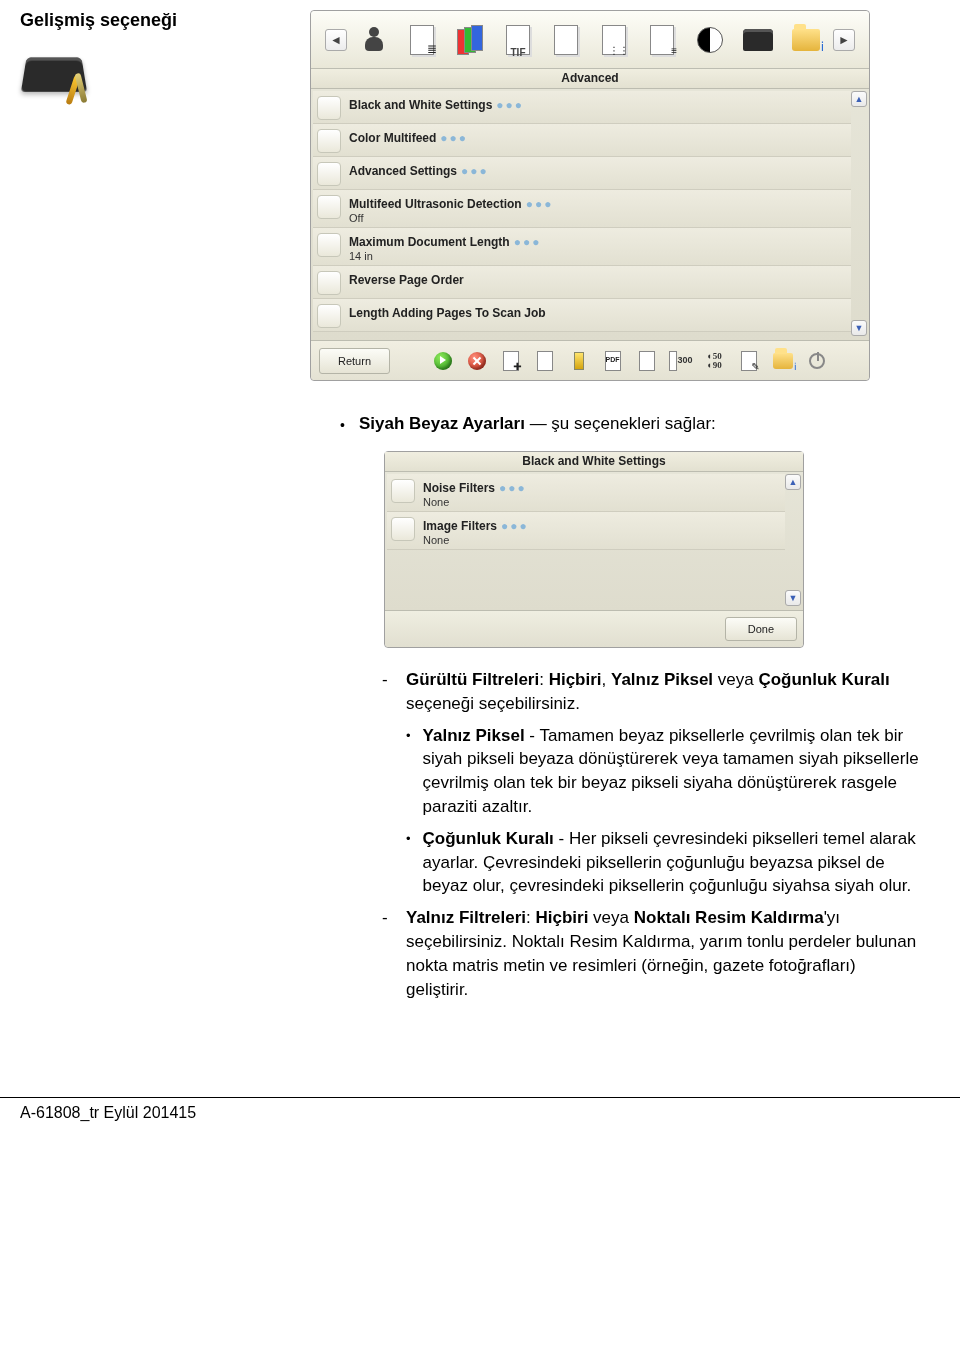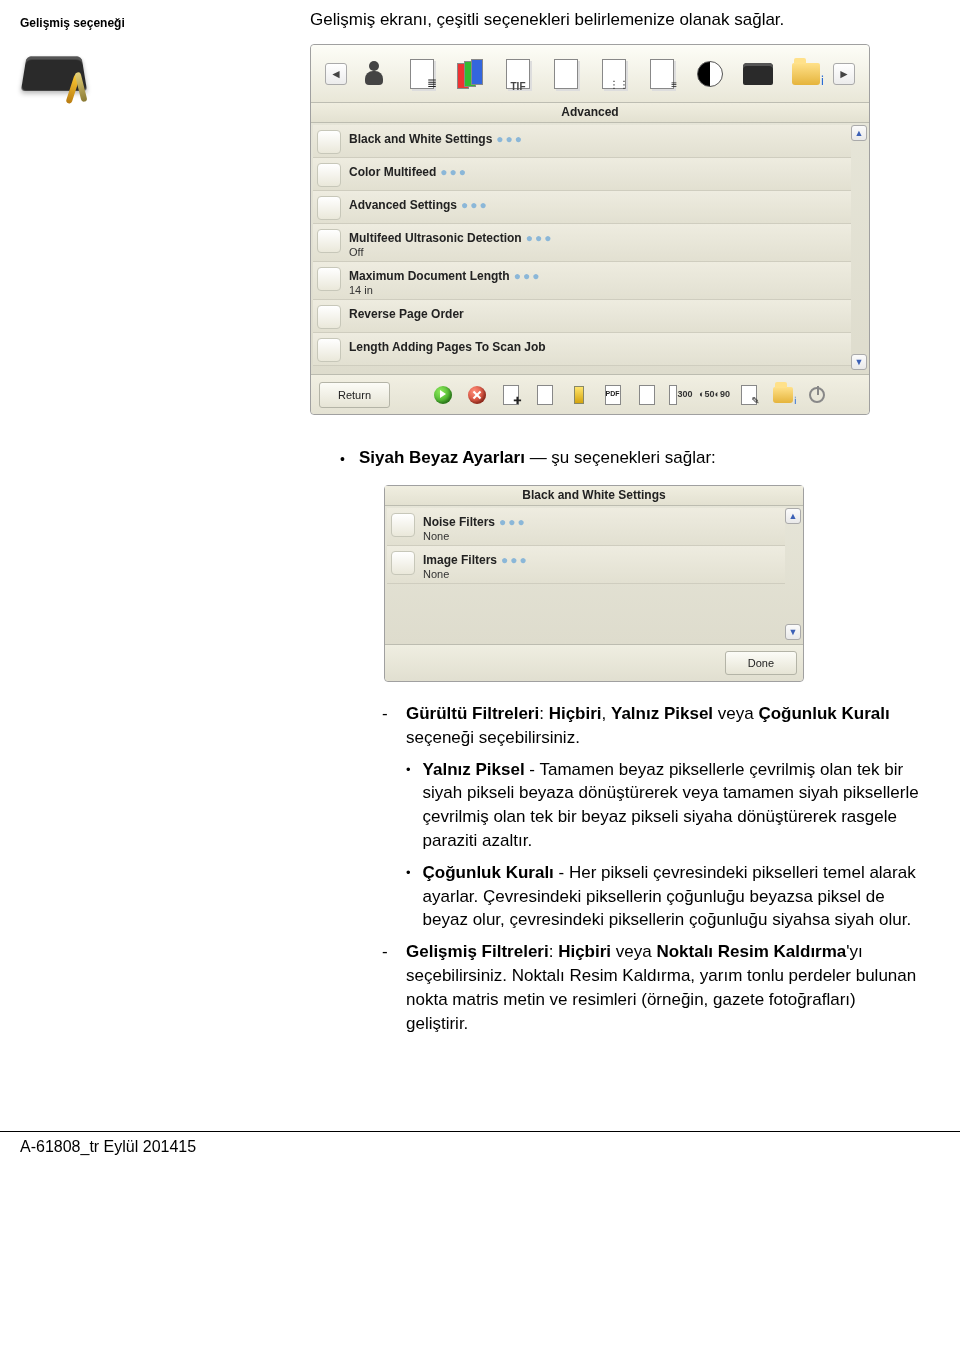--- a/index.html
+++ b/index.html
@@ -15,22 +15,22 @@
   }
   .top {
     display: flex;
     gap: 70px;
   }
   .left-col {
     width: 220px;
     flex-shrink: 0;
   }
   .left-col h3 {
-    margin: 6px 0 10px 0;
-    font-size: 12px;
+    margin: 0 0 10px 0;
+    font-size: 18px;
     font-weight: bold;
   }
   .scanner-icon {
     width: 70px; height: 70px;
     position: relative;
   }
   .scanner-icon .body {
     width: 60px; height: 36px;
     background: #2a2a2a;
     border-radius: 6px 6px 4px 4px;
@@ -247,21 +247,20 @@
     <div class="left-col">
       <h3>Gelişmiş seçeneği</h3>
       <div class="scanner-icon">
         <div class="body"></div>
         <div class="tool1"></div>
         <div class="tool2"></div>
       </div>
     </div>
 
     <div class="right-col">
-      <p class="intro">Gelişmiş ekranı, çeşitli seçenekleri belirlemenize olanak sağlar.</p>
 
       <div class="panel">
         <div class="toolbar">
           <div class="nav-arrow">◄</div>
           <div class="tb-icons">
             <div class="tb-ic">
                 <div class="person"></div>
               </div>
             <div class="tb-ic doc">
                 <span class="ov">≣</span>
@@ -373,21 +372,21 @@
                   <span class="lbl" style="position:absolute;top:4px;left:0;right:0;font-size:7px;font-weight:bold;text-align:center;">PDF</span>
                 </div>
               </div>
             <div class="bb-ic">
                 <div class="smalldoc"></div>
               </div>
             <div class="bb-ic">
                 <div class="smalldoc"></div>
                 <div class="num-badge">300</div>
               </div>
-            <div class="bb-ic" style="flex-direction:row;gap:0;">
+            <div class="bb-ic" style="flex-direction:column;gap:0;font-family:Liberation Serif, serif;">
               <div class="num-badge"><span style="color:#333;">◐</span><span>50</span></div>
               <div class="num-badge"><span style="color:#333;">◐</span><span>90</span></div>
             </div>
             <div class="bb-ic">
                 <div class="smalldoc">
                   <span class="ov">✎</span>
                 </div>
               </div>
             <div class="bb-ic">
                 <div class="foldericon" style="width:20px;height:16px;">
@@ -447,21 +446,21 @@
               <div><span class="bold">Yalnız Piksel</span><span> - Tamamen beyaz piksellerle çevrilmiş olan tek bir siyah pikseli beyaza dönüştürerek veya tamamen siyah piksellerle çevrilmiş olan tek bir beyaz pikseli siyaha dönüştürerek rasgele paraziti azaltır.</span></div>
             </div>
             <div class="dot-item">
               <div class="dot">•</div>
               <div><span class="bold">Çoğunluk Kuralı</span><span> - Her pikseli çevresindeki pikselleri temel alarak ayarlar. Çevresindeki piksellerin çoğunluğu beyazsa piksel de beyaz olur, çevresindeki piksellerin çoğunluğu siyahsa siyah olur.</span></div>
             </div>
           </div>
           <div class="dash-item">
             <div class="dash">-</div>
             <div>
-              <span class="bold">Gelişmiş Filtreleri</span><span>: </span><span class="bold">Hiçbiri</span><span> veya </span><span class="bold">Noktalı Resim Kaldırma</span><span>'yı seçebilirsiniz. Noktalı Resim Kaldırma, yarım tonlu perdeler bulunan nokta matris metin ve resimleri (örneğin, gazete fotoğrafları) geliştirir.</span>
+              <span class="bold">Yalnız Filtreleri</span><span>: </span><span class="bold">Hiçbiri</span><span> veya </span><span class="bold">Noktalı Resim Kaldırma</span><span>'yı seçebilirsiniz. Noktalı Resim Kaldırma, yarım tonlu perdeler bulunan nokta matris metin ve resimleri (örneğin, gazete fotoğrafları) geliştirir.</span>
             </div>
           </div>
         </div>
 
       </div>
     </div>
   </div>
 </div>
 
 <div class="footer">

